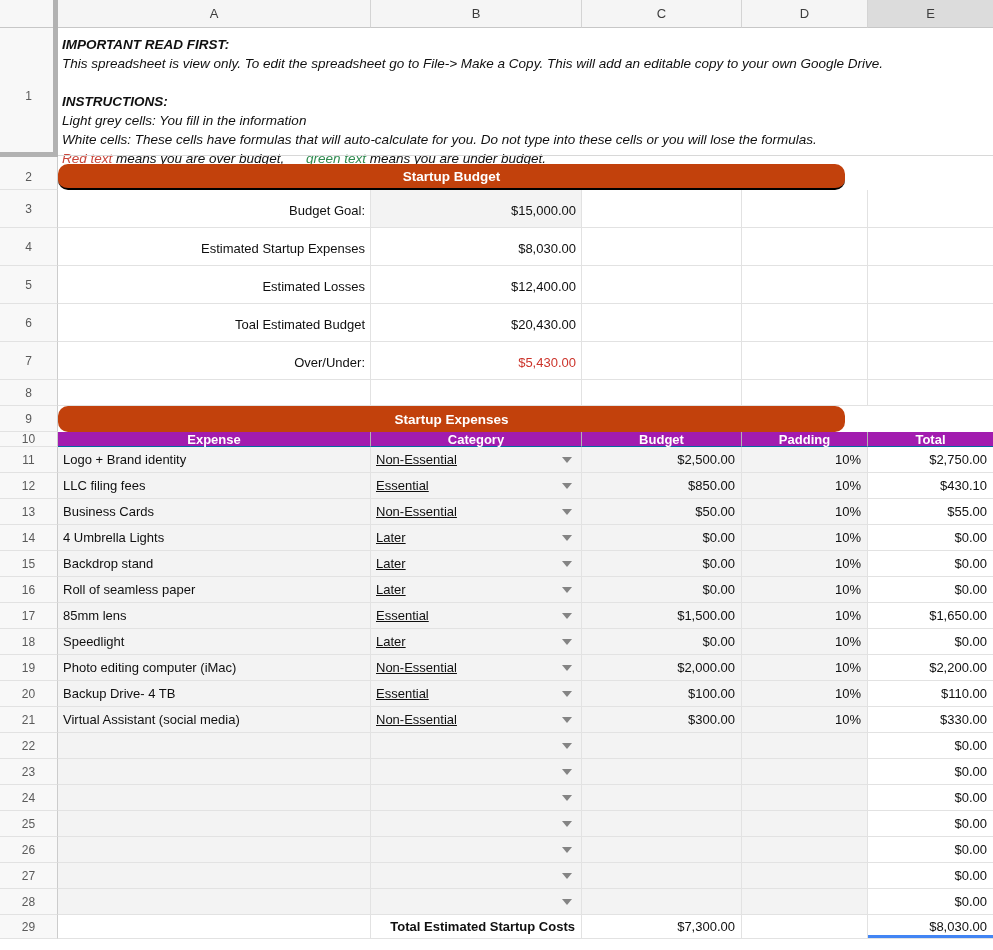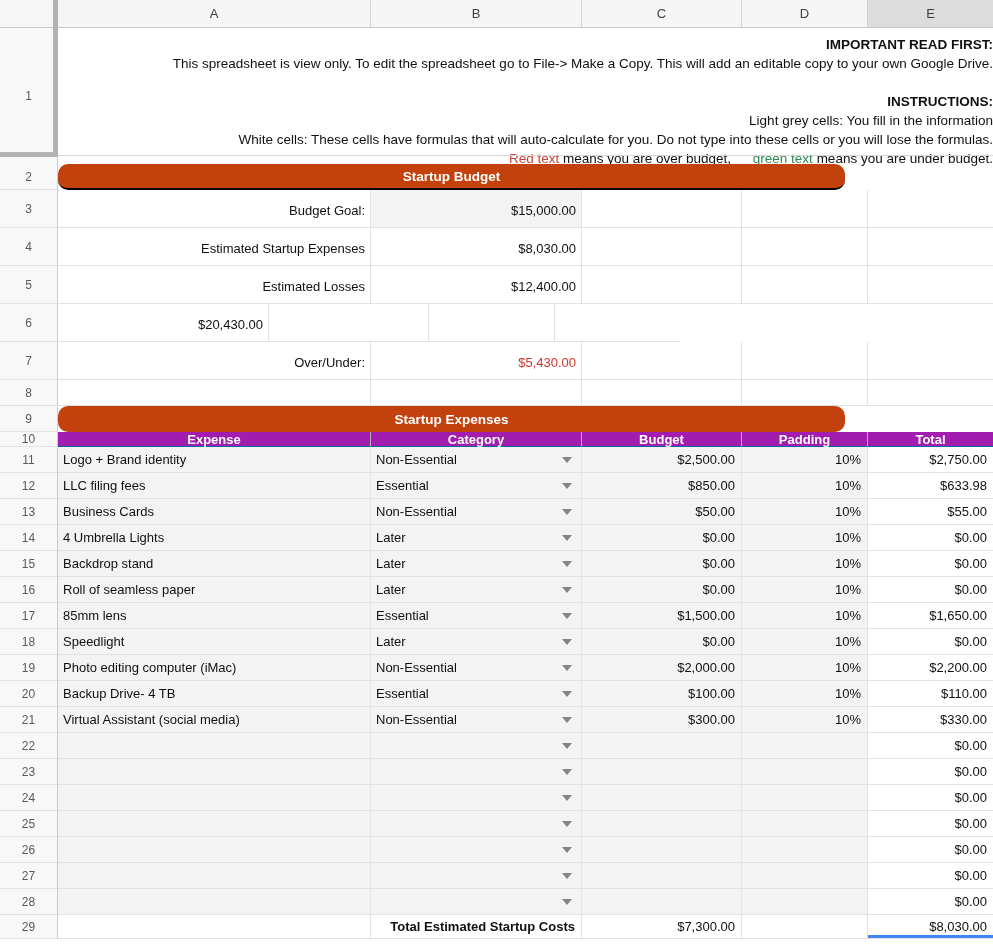--- a/index.html
+++ b/index.html
@@ -20,41 +20,41 @@
   
   .rowhdr{width:58px;background:#f8f8f8;border-right:1px solid #cccccc;border-bottom:1px solid #e2e2e2;
     box-sizing:border-box;display:flex;align-items:center;justify-content:center;color:#5a5a5a;font-size:12px;flex-shrink:0;}
   
   .cell{box-sizing:border-box;border-right:1px solid #e2e2e2;border-bottom:1px solid #e2e2e2;background:#fff;overflow:hidden;white-space:nowrap;}
   .cell.fill{background:#f3f3f3;}
   .num{display:flex;align-items:center;justify-content:flex-end;padding-right:6px;}
   .txt{display:flex;align-items:center;padding-left:5px;}
   
   .row1{height:136px;}
-  .row1-area{width:935px;background:#fff;padding:7px 0 0 4px;box-sizing:border-box;font-size:13.5px;line-height:19px;text-align:right;}
+  .row1-area{width:935px;background:#fff;padding:7px 0 0 4px;box-sizing:border-box;font-style:italic;font-size:13.5px;line-height:19px;}
   .row1-area .hd{font-weight:bold;}
   .spacer-line{height:19px;}
   .red-t{color:#c9453a;} .green-t{color:#2f8a4f;margin-left:18px;}
   
   .teal-row{height:26px;}
   .teal-bar{width:787px;background:#c2410c;display:flex;align-items:center;justify-content:center;
     color:#fff;font-weight:bold;font-size:13.5px;box-sizing:border-box;border-radius:10px;}
   .teal-bar.blackline{border-bottom:2px solid #000;}
   
   .brow{height:38px;}
   .brow .cell{display:flex;align-items:flex-end;justify-content:flex-end;padding:0 5px 9px 0;}
   .neg{color:#cc342b;}
   
   .ghdr-row{height:15px;}
   .ghdr{background:#a21caf;color:#fff;font-weight:bold;display:flex;align-items:center;justify-content:center;
     box-sizing:border-box;border-right:1px solid #b3b3b3;border-bottom:1px solid #0369a1;}
   .ghdr.w-e{border-right:none;}
   .erow{height:26px;}
   .erow .cell{display:flex;align-items:center;}
-  .cat-cell{justify-content:space-between;padding-right:9px;}
+  .cat-cell{justify-content:space-between;padding-right:9px;text-decoration:underline;}
   .arrow{width:0;height:0;border-left:5px solid transparent;border-right:5px solid transparent;border-top:6px solid #848484;flex-shrink:0;}
   
   .trow{height:24px;overflow:hidden;}
   .trow .cell{display:flex;align-items:center;background:#fff;}
   .bold{font-weight:bold;}
   .blue-underline{position:relative;}
   .blue-underline::after{content:"";position:absolute;left:0;right:0;bottom:0;height:3px;background:#4285f4;}
   
   .vbar{position:absolute;left:53px;top:0;width:5px;height:157px;background:#b2b2b2;z-index:4;}
   .hbar{position:absolute;left:0;top:152px;width:58px;height:5px;background:#b2b2b2;z-index:4;}
@@ -113,20 +113,21 @@
   <div class="row brow">
     <div class="rowhdr">5</div>
     <div class="cell w-a">Estimated Losses</div>
     <div class="cell w-b">$12,400.00</div>
     <div class="cell w-c"></div>
     <div class="cell w-d"></div>
     <div class="cell w-e"></div>
   </div>
   <div class="row brow">
     <div class="rowhdr">6</div>
+    <div class="cell w-a">Toal Estimated Budget</div>
     <div class="cell w-b">$20,430.00</div>
     <div class="cell w-c"></div>
     <div class="cell w-d"></div>
     <div class="cell w-e"></div>
   </div>
   <div class="row brow">
     <div class="rowhdr">7</div>
     <div class="cell w-a">Over/Under:</div>
     <div class="cell w-b neg">$5,430.00</div>
     <div class="cell w-c"></div>
@@ -174,21 +175,21 @@
 
   <div class="row erow">
     <div class="rowhdr">12</div>
     <div class="cell w-a fill txt">LLC filing fees</div>
     <div class="cell w-b fill cat-cell">
       <span class="txt">Essential</span>
       <span class="arrow"></span>
     </div>
     <div class="cell w-c fill num">$850.00</div>
     <div class="cell w-d fill num">10%</div>
-    <div class="cell w-e num">$633.98</div>
+    <div class="cell w-e num">$430.10</div>
   </div>
 
   <div class="row erow">
     <div class="rowhdr">13</div>
     <div class="cell w-a fill txt">Business Cards</div>
     <div class="cell w-b fill cat-cell">
       <span class="txt">Non-Essential</span>
       <span class="arrow"></span>
     </div>
     <div class="cell w-c fill num">$50.00</div>

